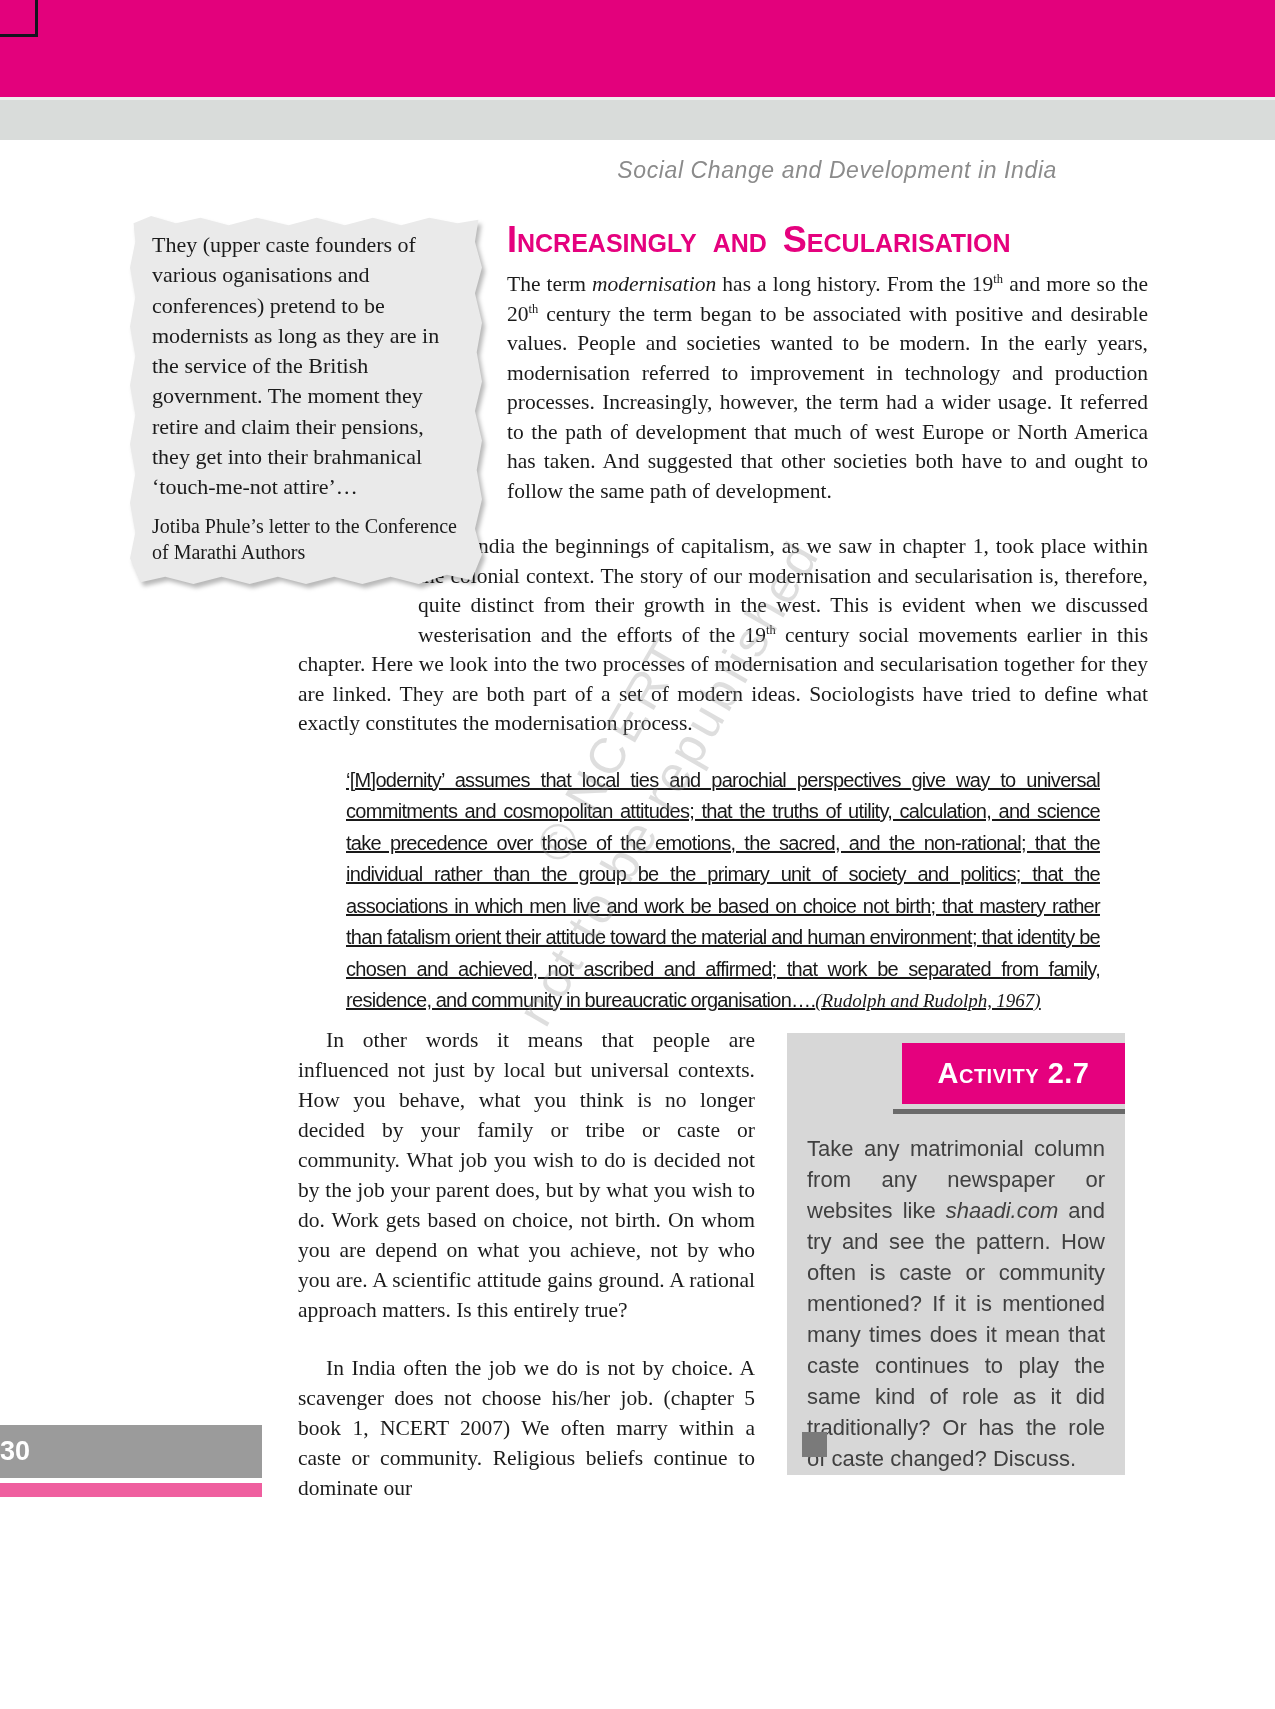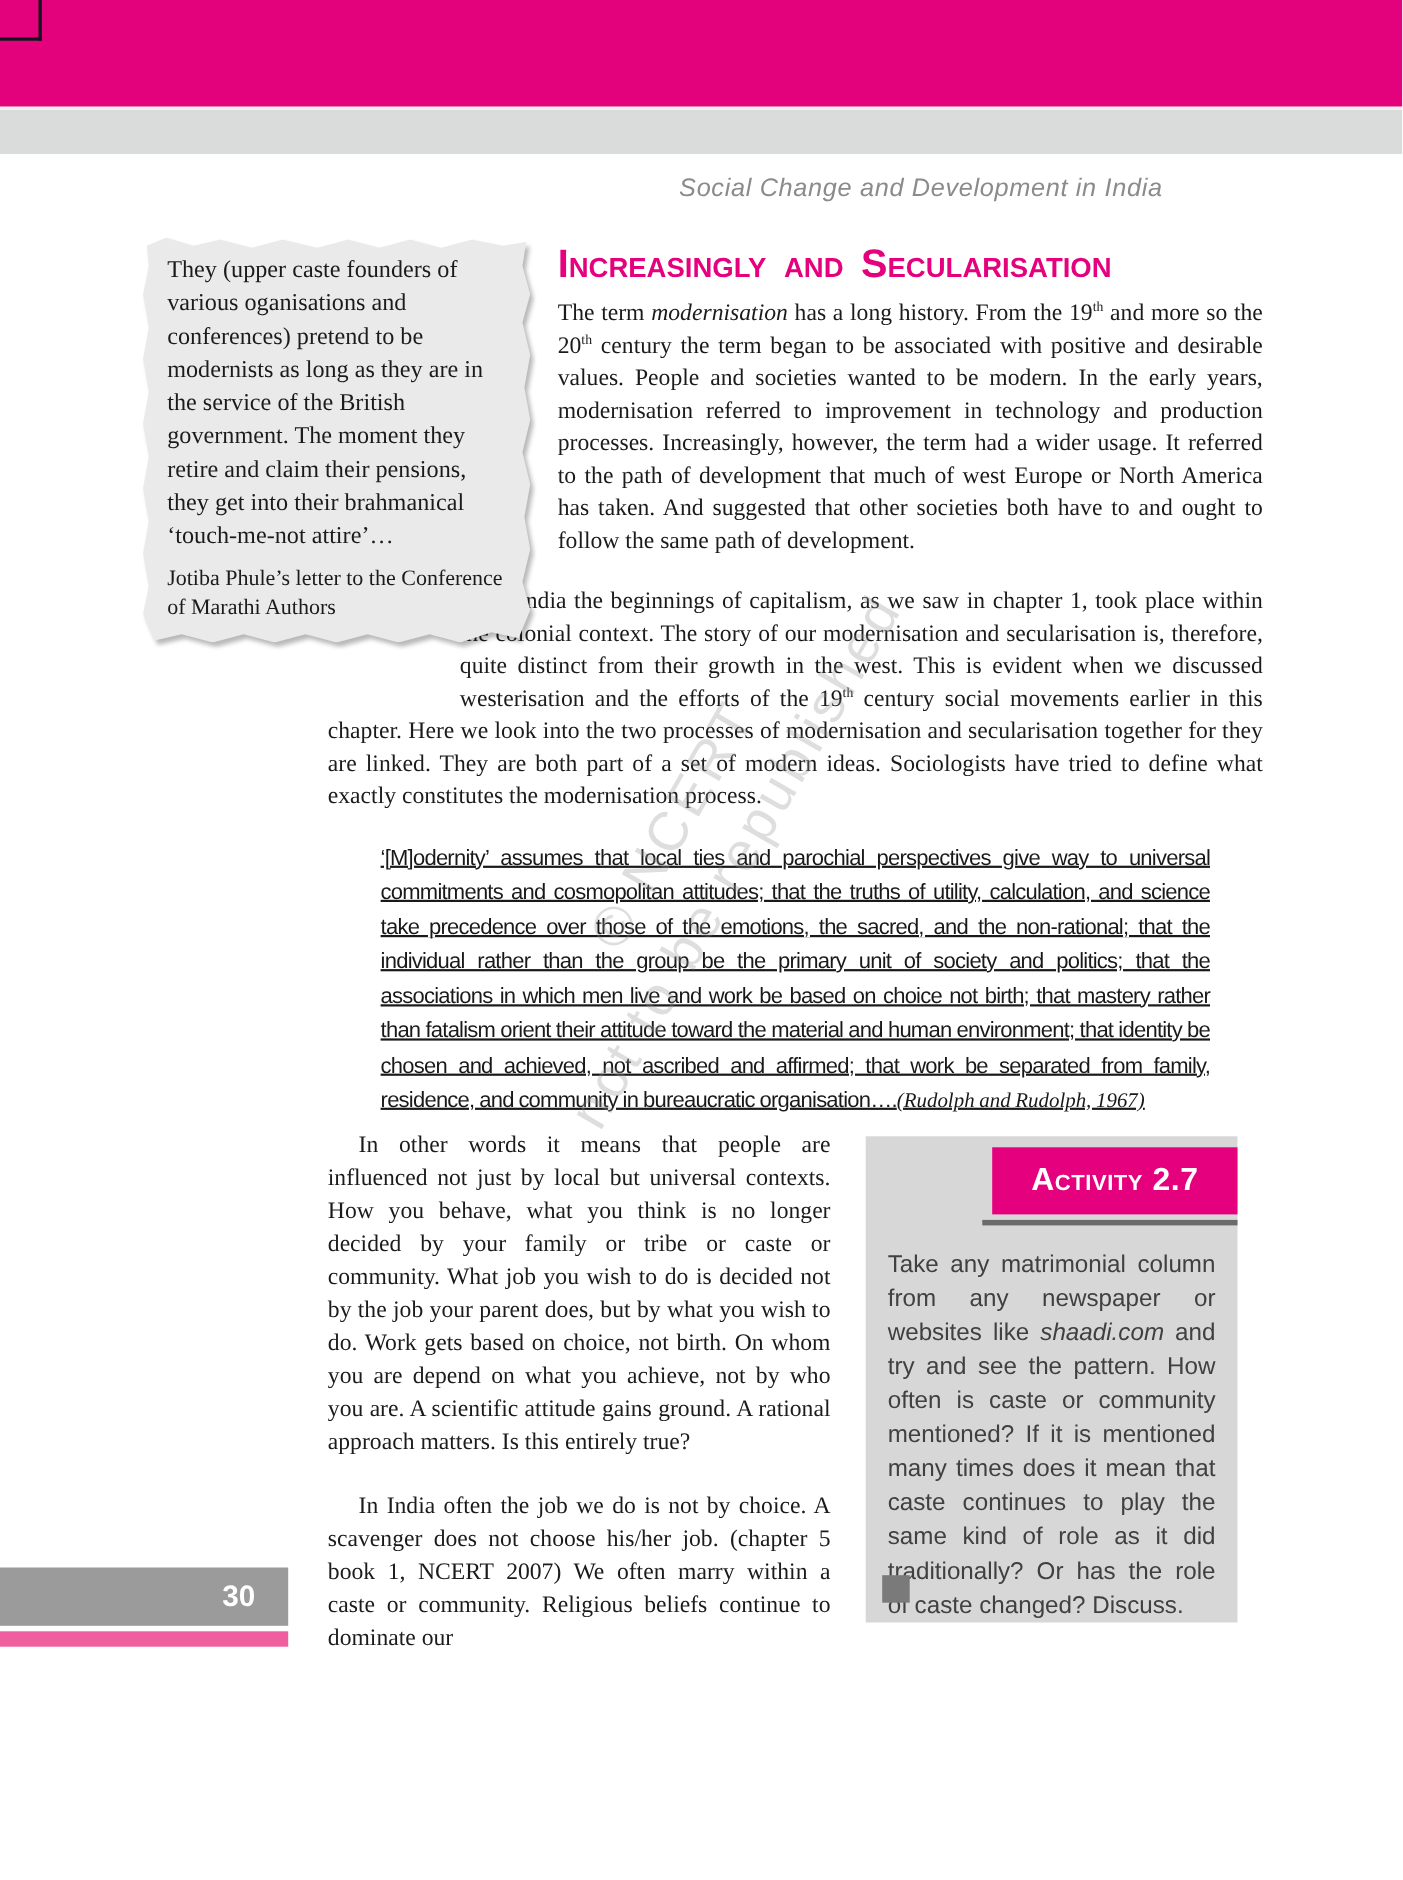--- a/index.html
+++ b/index.html
@@ -134,21 +134,21 @@
   .activity-rule { position: absolute; top: 76px; left: 106px; right: 0; height: 5px; background: #6a6a6a; }
   .activity-body {
     padding: 100px 20px 0 20px;
     font-size: 22px; line-height: 31px;
     text-align: justify; color: #404040;
   }
   .square-bullet { position: absolute; left: 15px; top: 399px; width: 25px; height: 25px; background: #7a7a7a; }
 
   
   .page-tab  { position: absolute; left: 0; top: 1425px; width: 262px; height: 53px; background: #9b9b9b;
-               display: flex; align-items: center; justify-content: flex-end; padding-right: 30px; }
+               display: flex; align-items: center; padding-right: 30px; }
   .page-tab .page-num { font-family: "Liberation Sans", sans-serif; font-weight: bold; font-size: 27px; color: #ffffff; }
   .page-tab-pink { position: absolute; left: 0; top: 1483px; width: 262px; height: 14px; background: #ef5f9f; }
 
   
   .footer-bar {
     position: absolute; left: 0; top: 1622px; width: 1275px; height: 87px;
     background: #dadada;
     text-align: center;
   }
   .footer-year {

